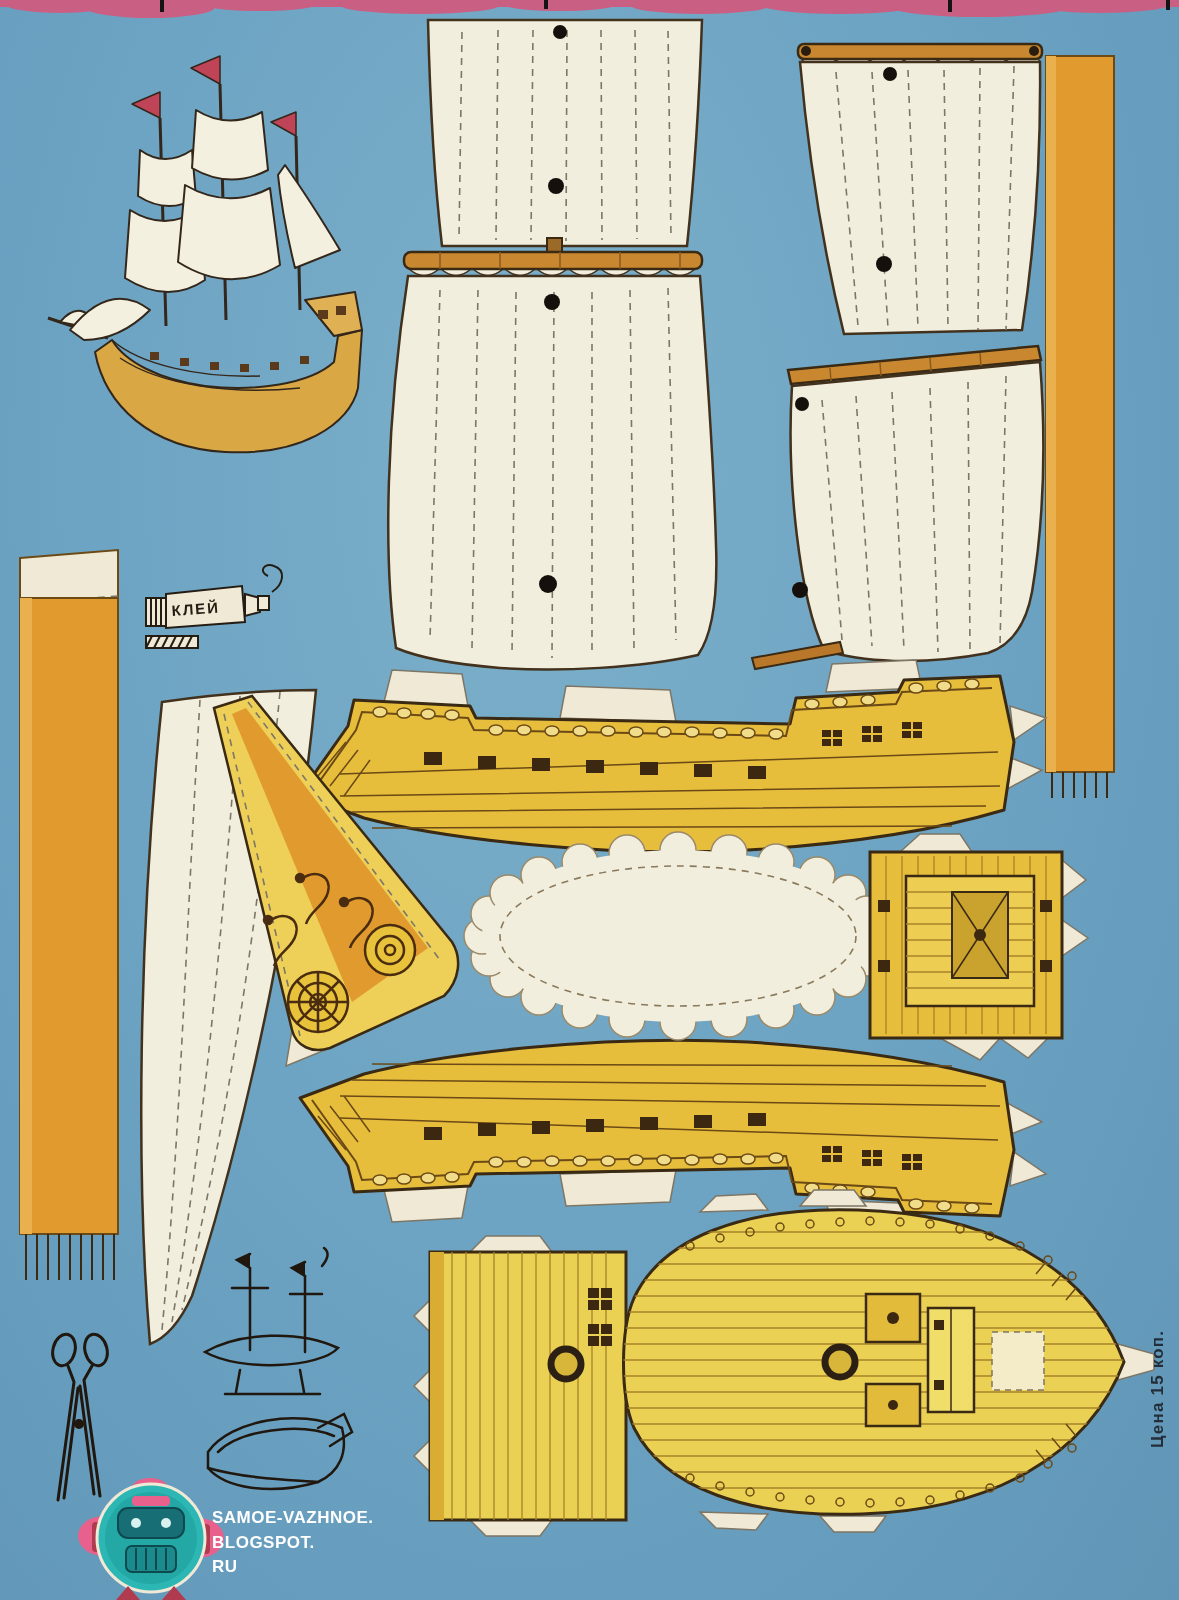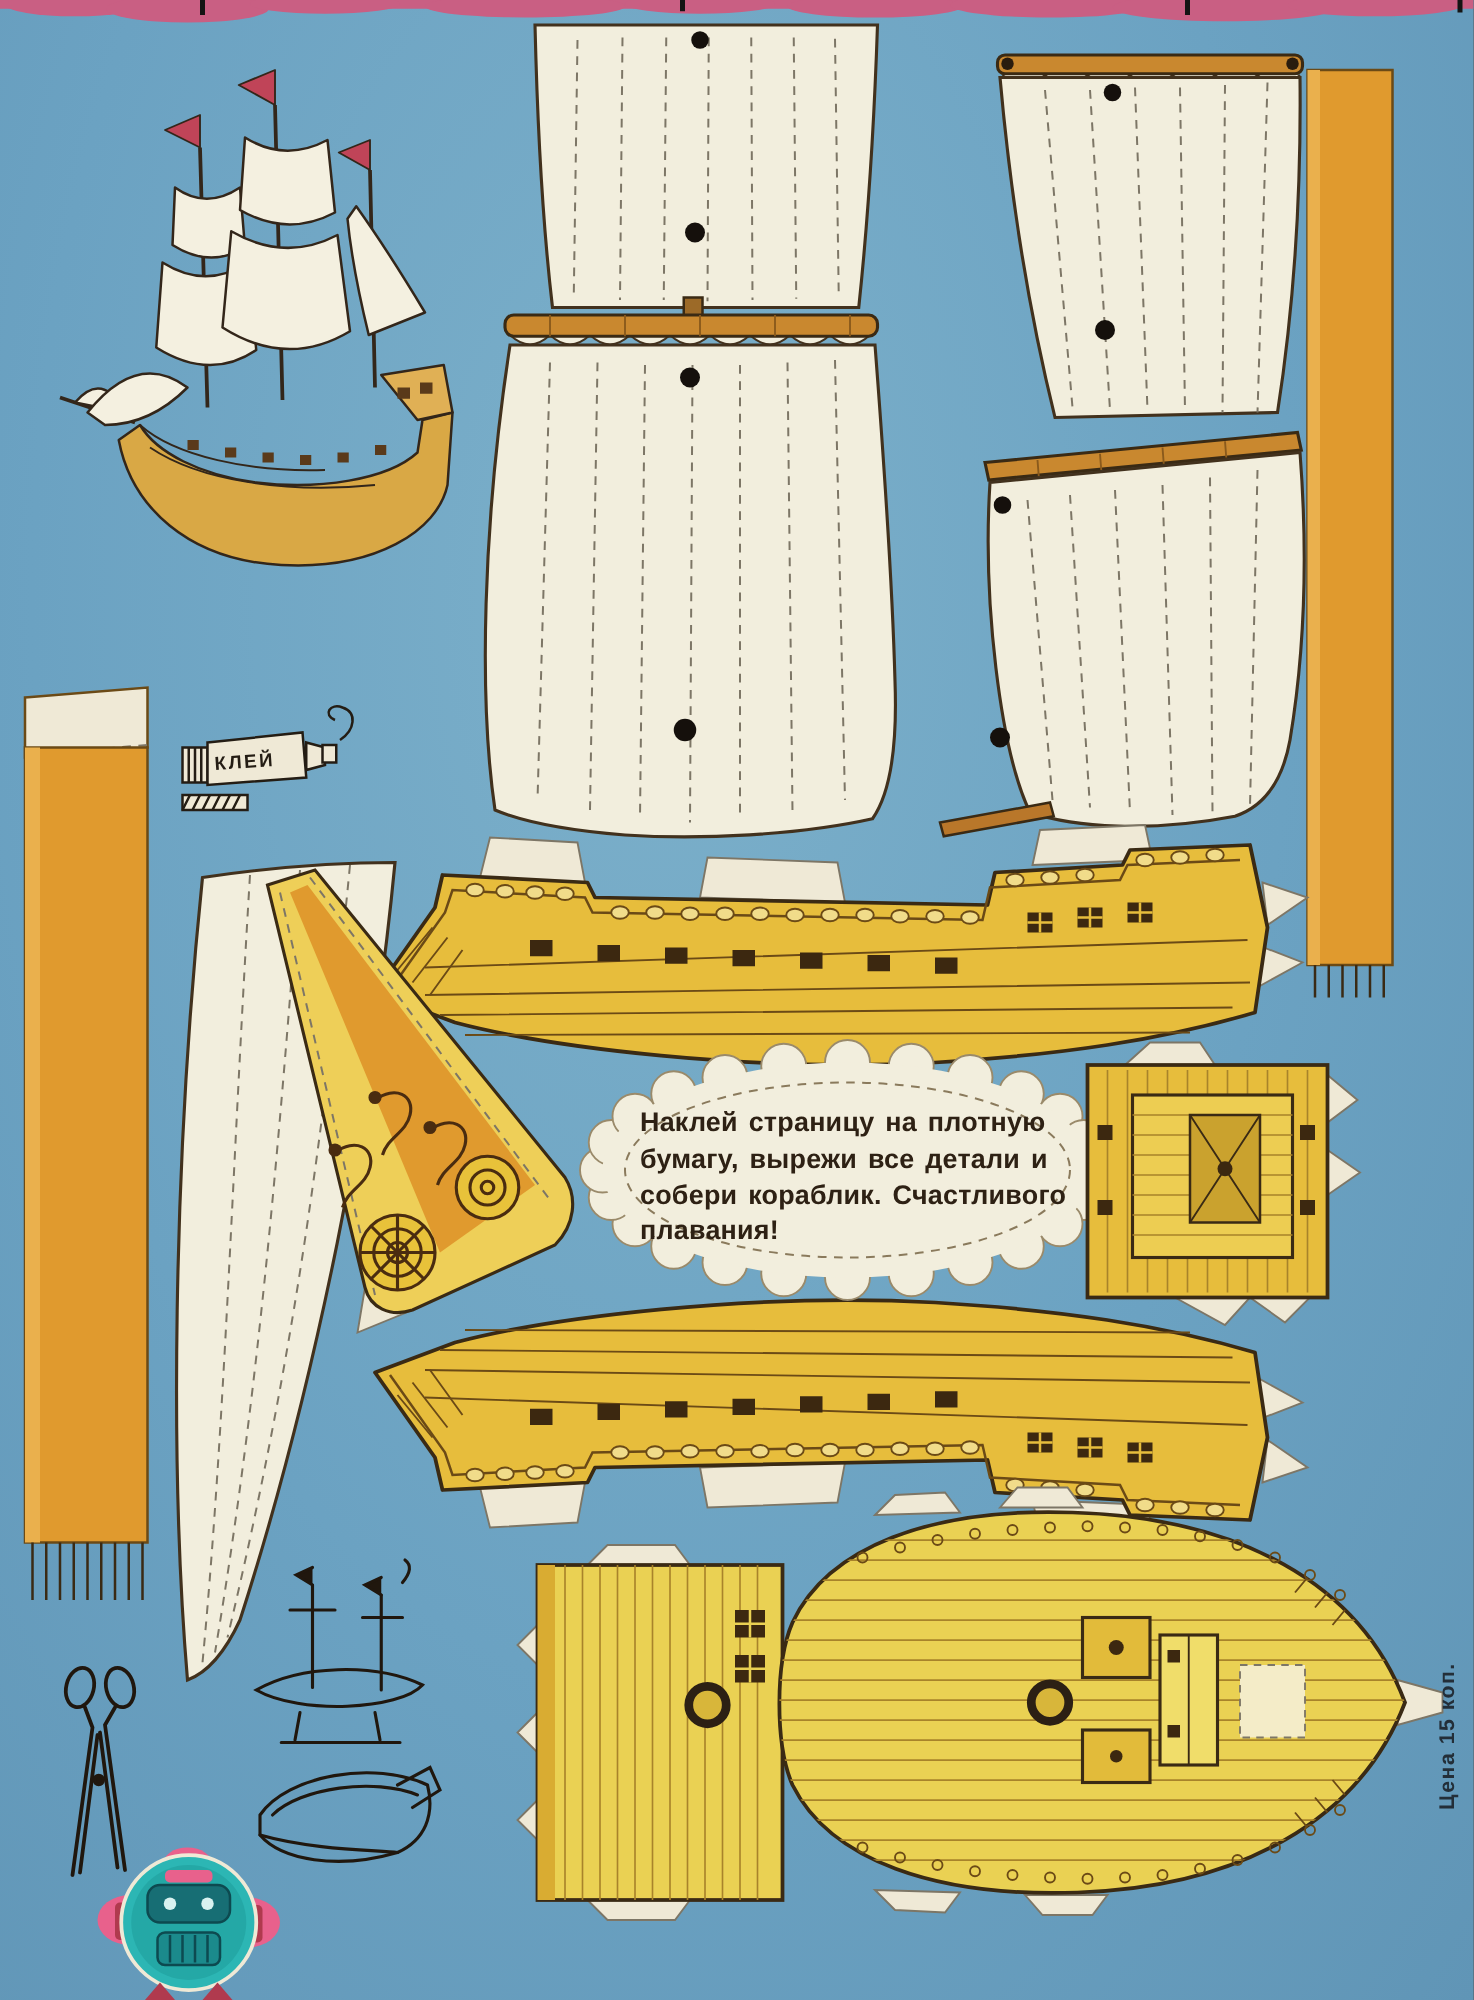--- a/index.html
+++ b/index.html
@@ -410,23 +410,22 @@
     <circle cx="136" cy="1523" r="5" fill="#d8f2f0"></circle>
     <circle cx="166" cy="1523" r="5" fill="#d8f2f0"></circle>
     <rect x="126" y="1546" width="50" height="26" rx="6" fill="#1b8a8c" stroke="#0d4a50" stroke-width="2"></rect>
     <path d="M136,1548 V1570 M146,1548 V1570 M156,1548 V1570 M166,1548 V1570" stroke="#0d4a50" stroke-width="2"></path>
     <path d="M128,1586 L140,1600 L116,1600 Z" fill="#b03a4e"></path>
     <path d="M174,1586 L186,1600 L162,1600 Z" fill="#b03a4e"></path>
   </g>
 
 </svg>
 
-<div class="instruction">
-  <div>Наклей страницу на плотную</div>
-  <div>бумагу, вырежи все детали и</div>
-  <div>собери кораблик. Счастливого</div>
-  <div>плавания!</div>
+
+<div class="watermark">
+  <div>SAMOE-VAZHNOE.</div>
+  <div>BLOGSPOT.</div>
+  <div>RU</div>
 </div>
 
-
 <div class="price">Цена 15 коп.</div>
 
 </div>
 
 </body></html>

